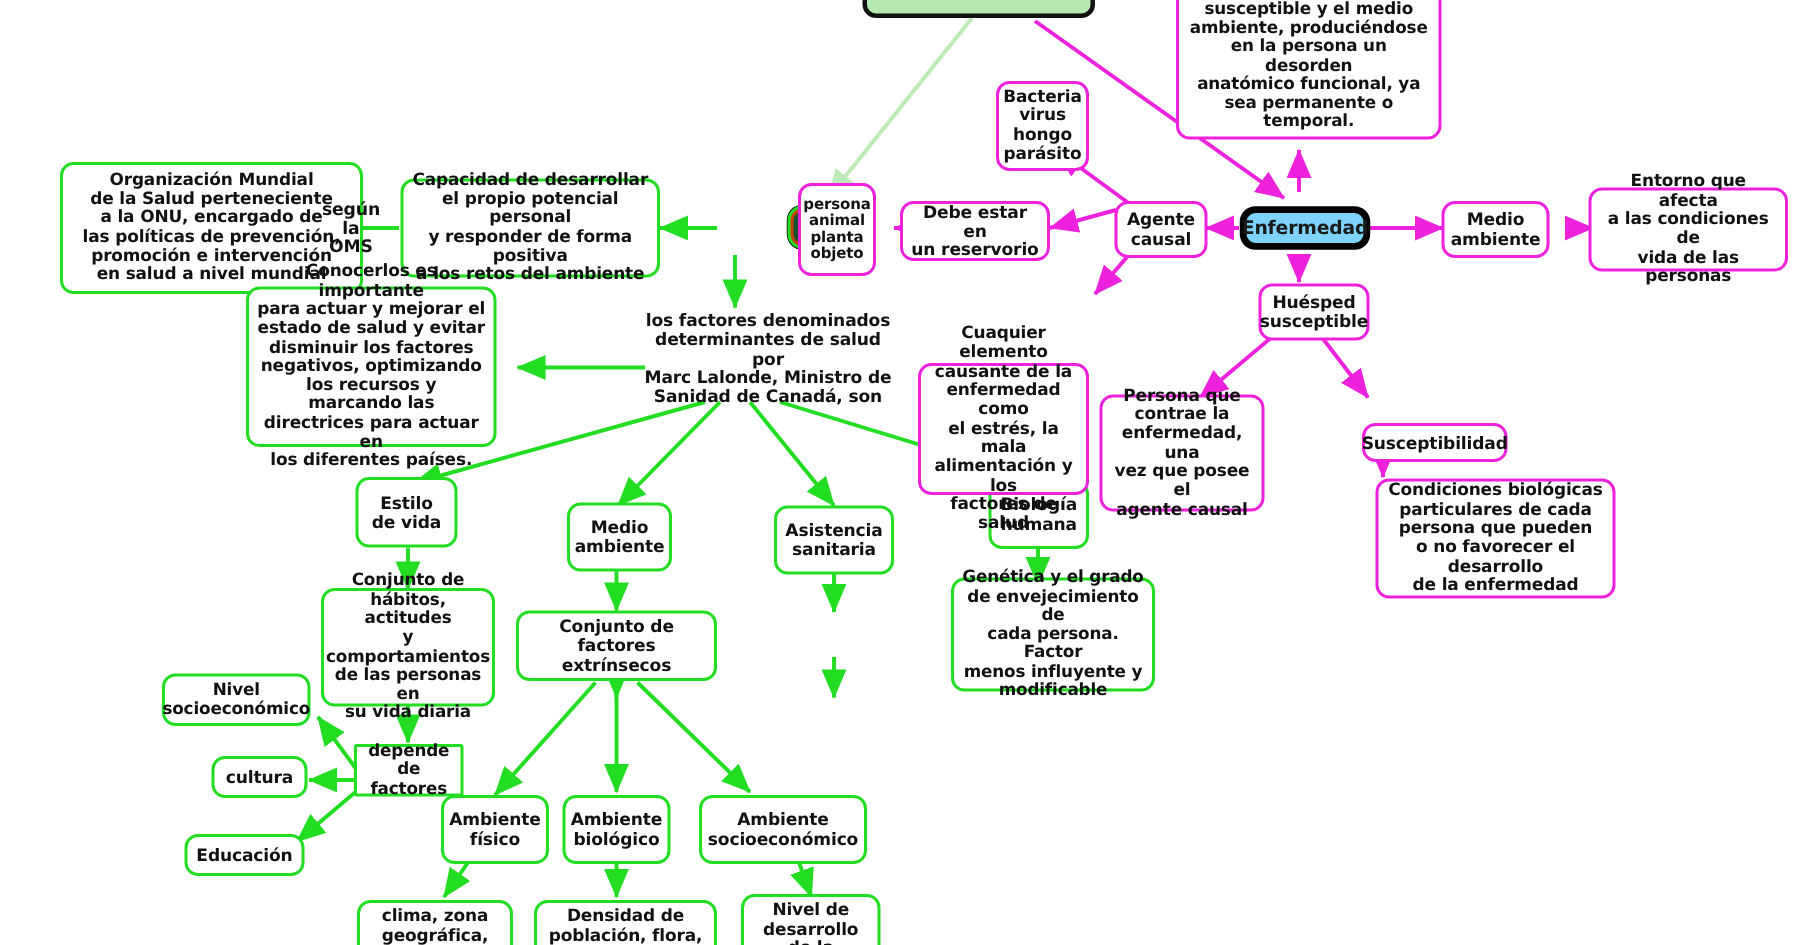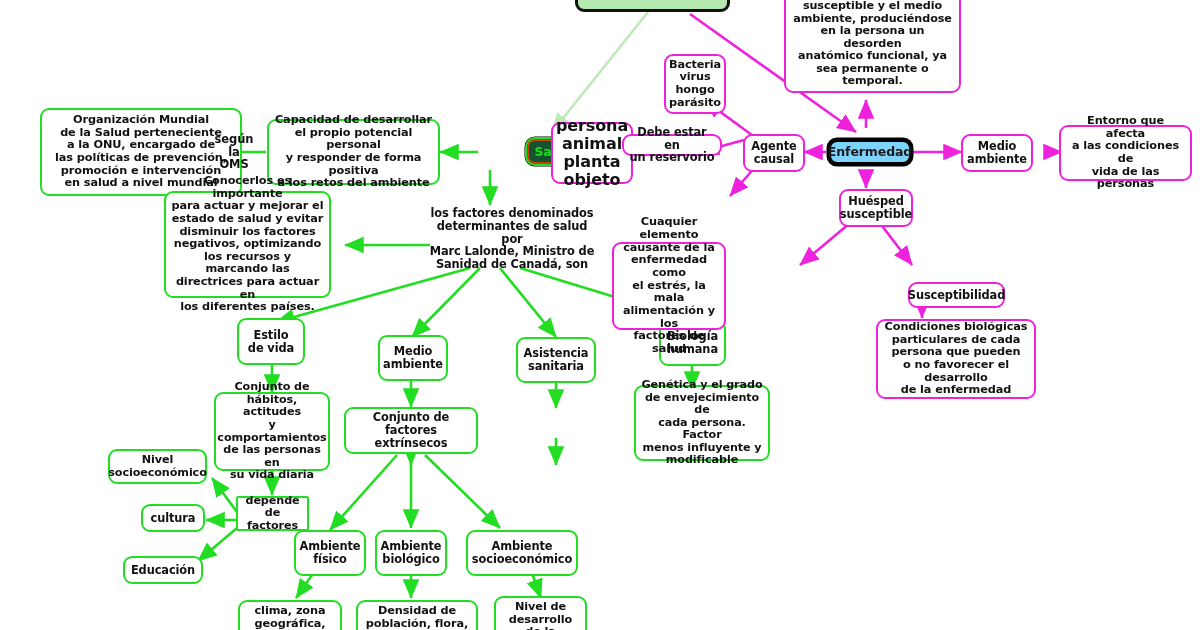--- a/index.html
+++ b/index.html
@@ -187,26 +187,26 @@
 ambiente, produciéndose
 en la persona un desorden
 anatómico funcional, ya
 sea permanente o temporal.</div>
 
   <div class="node m" style="left:664px;top:54px;width:62px;height:60px;font-size:11.3px;white-space:pre-line;">Bacteria
 virus
 hongo
 parásito</div>
 
-  <div class="node m" style="left:551px;top:122px;width:82px;height:62px;font-size:16px;white-space:pre-line;">persona
+  <div class="node m" style="left:532px;top:122px;width:52px;height:62px;font-size:10px;white-space:pre-line;">persona
 animal
 planta
 objeto</div>
 
-  <div class="node m" style="left:622px;top:134px;width:100px;height:22px;font-size:11.4px;white-space:pre-line;">Debe estar en
+  <div class="node m" style="left:600px;top:134px;width:100px;height:40px;font-size:11.4px;white-space:pre-line;">Debe estar en
 un reservorio</div>
 
   <div class="node m" style="left:743px;top:134px;width:62px;height:38px;font-size:11.4px;white-space:pre-line;">Agente
 causal</div>
 
   <div class="node m" style="left:961px;top:134px;width:72px;height:38px;font-size:11.4px;white-space:pre-line;">Medio
 ambiente</div>
 
   <div class="node m" style="left:1059px;top:125px;width:133px;height:56px;font-size:11.3px;white-space:pre-line;">Entorno que afecta
 a las condiciones de
@@ -215,22 +215,27 @@
   <div class="node m" style="left:612px;top:194px;width:114px;height:88px;font-size:11.3px;white-space:pre-line;margin-top:48px;">Cuaquier elemento
 causante de la
 enfermedad como
 el estrés, la mala
 alimentación y los
 factores de salud</div>
 
   <div class="node m" style="left:839px;top:189px;width:74px;height:38px;font-size:11.4px;white-space:pre-line;">Huésped
 susceptible</div>
 
+  <div class="node m" style="left:733px;top:263px;width:110px;height:78px;font-size:11.3px;white-space:pre-line;">Persona que
+contrae la
+enfermedad, una
+vez que posee el
+agente causal</div>
 
   <div class="node m" style="left:908px;top:282px;width:97px;height:26px;font-size:11.4px;">Susceptibilidad</div>
 
-  <div class="node m" style="left:876px;top:319px;width:160px;height:80px;font-size:11.3px;white-space:pre-line;">Condiciones biológicas
+  <div class="node m" style="left:917px;top:319px;width:160px;height:80px;font-size:11.3px;white-space:pre-line;">Condiciones biológicas
 particulares de cada
 persona que pueden
 o no favorecer el desarrollo
 de la enfermedad</div>
 
 </div>
 
 </body></html>

